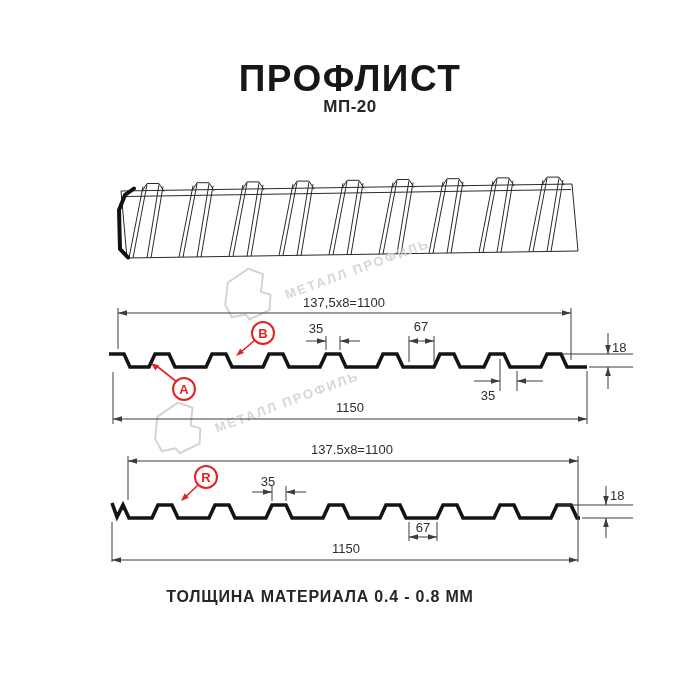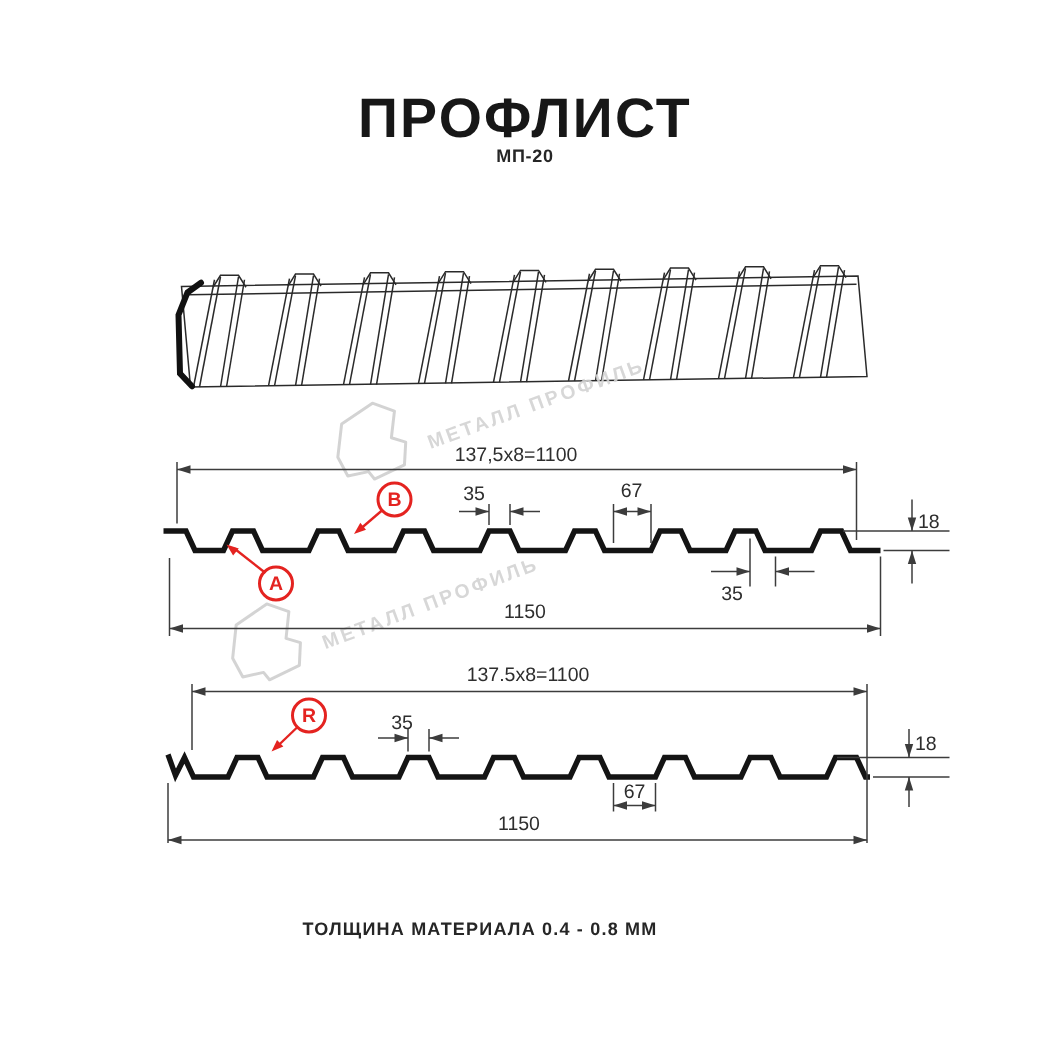--- a/index.html
+++ b/index.html
@@ -1,23 +1,23 @@
 <!DOCTYPE html>
 <html><head>
 <meta charset="utf-8">
 <style>
   html,body{margin:0;padding:0;background:#ffffff;}
   .page{position:relative;width:700px;height:700px;background:#fff;overflow:hidden;
         font-family:"Liberation Sans",sans-serif;padding-left:32px;}
   .title{position:absolute;top:58px;left:0;width:700px;text-align:center;
          font-size:37px;font-weight:800;letter-spacing:1.5px;color:#171717;}
   .subtitle{position:absolute;top:97px;left:0;width:700px;text-align:center;
-         font-size:12px;font-weight:700;letter-spacing:0.5px;color:#262626;}
-  .footer{position:absolute;top:612px;left:0;width:640px;text-align:center;
-         font-size:12px;font-weight:700;letter-spacing:0.8px;color:#262626;}
+         font-size:17px;font-weight:700;letter-spacing:0.5px;color:#262626;}
+  .footer{position:absolute;top:588px;left:0;width:640px;text-align:center;
+         font-size:16px;font-weight:700;letter-spacing:0.8px;color:#262626;}
   svg.canvas{position:absolute;left:0;top:0;}
   svg text{font-family:"Liberation Sans",sans-serif;font-size:13px;fill:#2e2e2e;}
   .thin{stroke:#3c3c3c;stroke-width:1;fill:none;}
   .ah{fill:#3c3c3c;stroke:none;}
   .prof{stroke:#141414;stroke-width:3.6;fill:none;stroke-linejoin:miter;stroke-linecap:butt;}
   .sheetline{stroke:#2a2a2a;stroke-width:1;fill:none;}
   .mkc{stroke:#e42320;stroke-width:2;fill:none;}
   .mkt{fill:#e42320;font-weight:bold;font-size:13px;text-anchor:middle;}
   .mkl{stroke:#e42320;stroke-width:1.6;fill:none;}
   .mka{fill:#e42320;stroke:none;}

